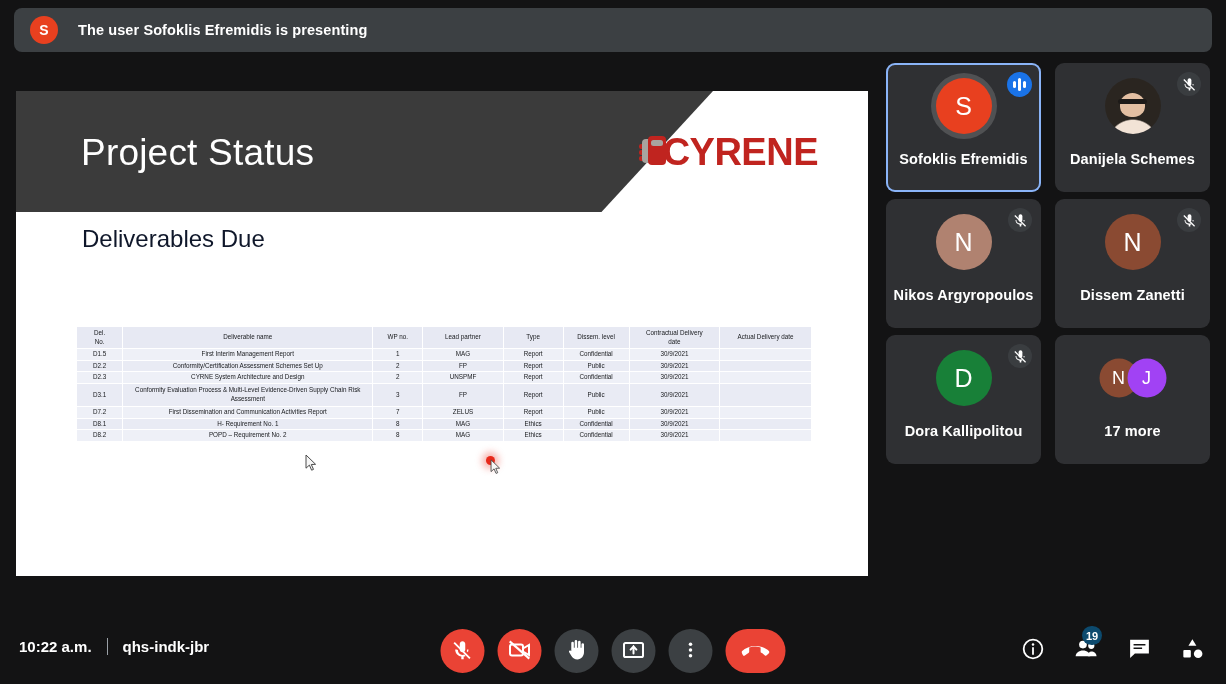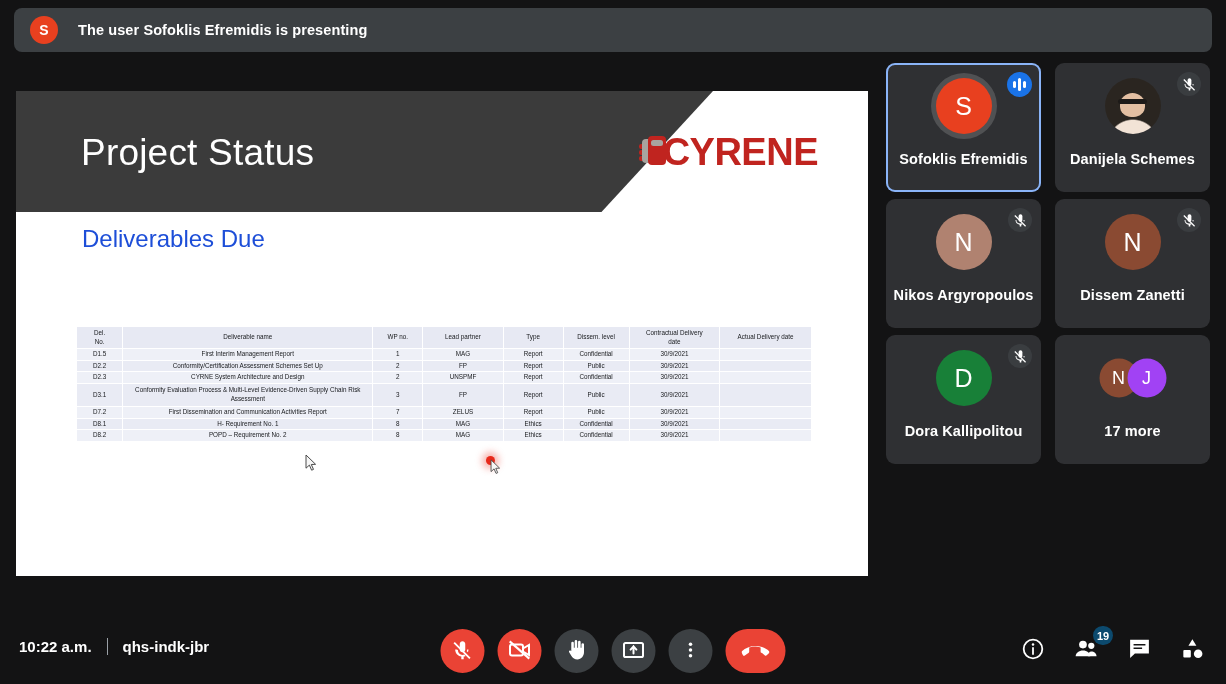--- a/index.html
+++ b/index.html
@@ -58,21 +58,21 @@
     display: flex; align-items: flex-start; height: 46px;
   }
   .logo-fist { margin-right: -5px; position: relative; z-index: 2; }
   .logo-word {
     color: #c0241f; font-size: 38px; font-weight: 700;
     letter-spacing: -0.5px; line-height: 1;
     font-family: "Liberation Sans", sans-serif;
   }
   .slide-sub {
     position: absolute; left: 66px; top: 134px;
-    color: #1d4ed8; font-size: 24px; font-weight: 400;
+    color: #0f172a; font-size: 24px; font-weight: 400;
     white-space: nowrap;
   }
 
   
   .dtable {
     position: absolute; left: 60px; top: 235px;
     width: 736px;
     border-collapse: collapse;
     font-size: 6.3px; color: #17191c;
     font-family: "Liberation Sans", sans-serif;
@@ -224,21 +224,21 @@
   .rightctrls {
     position: absolute; right: 20px; top: 30px;
     display: flex; align-items: center; gap: 25px;
   }
   .ribtn {
     position: relative; width: 28px; height: 28px;
     display: flex; align-items: center; justify-content: center;
     background: none; border: none; cursor: pointer;
   }
   .count-badge {
-    position: absolute; left: 21px; top: -10px;
+    position: absolute; left: 10px; top: -10px;
     min-width: 19px; height: 19px; padding: 0 4px;
     border-radius: 10px; background: #0c4a6e; color: #fff;
     font-size: 11px; font-weight: 700;
     display: flex; align-items: center; justify-content: center;
   }
 </style>
 </head>
 <body>
 
 <div id="root">

